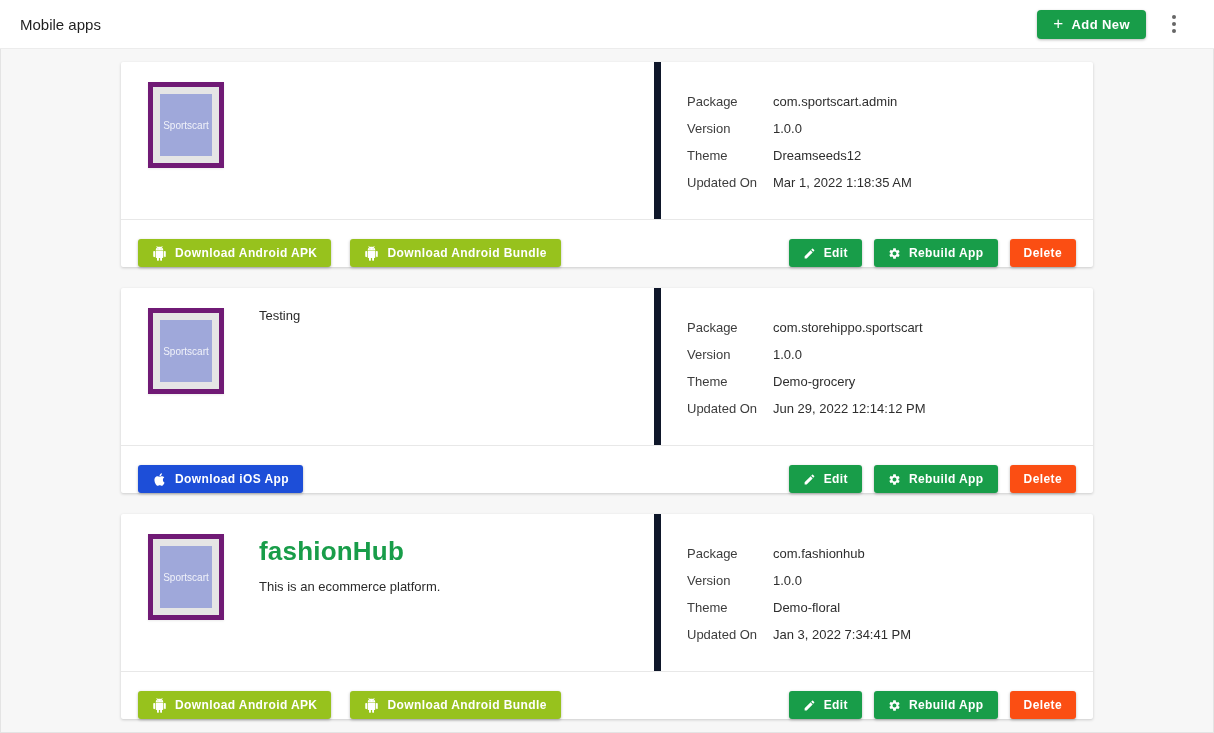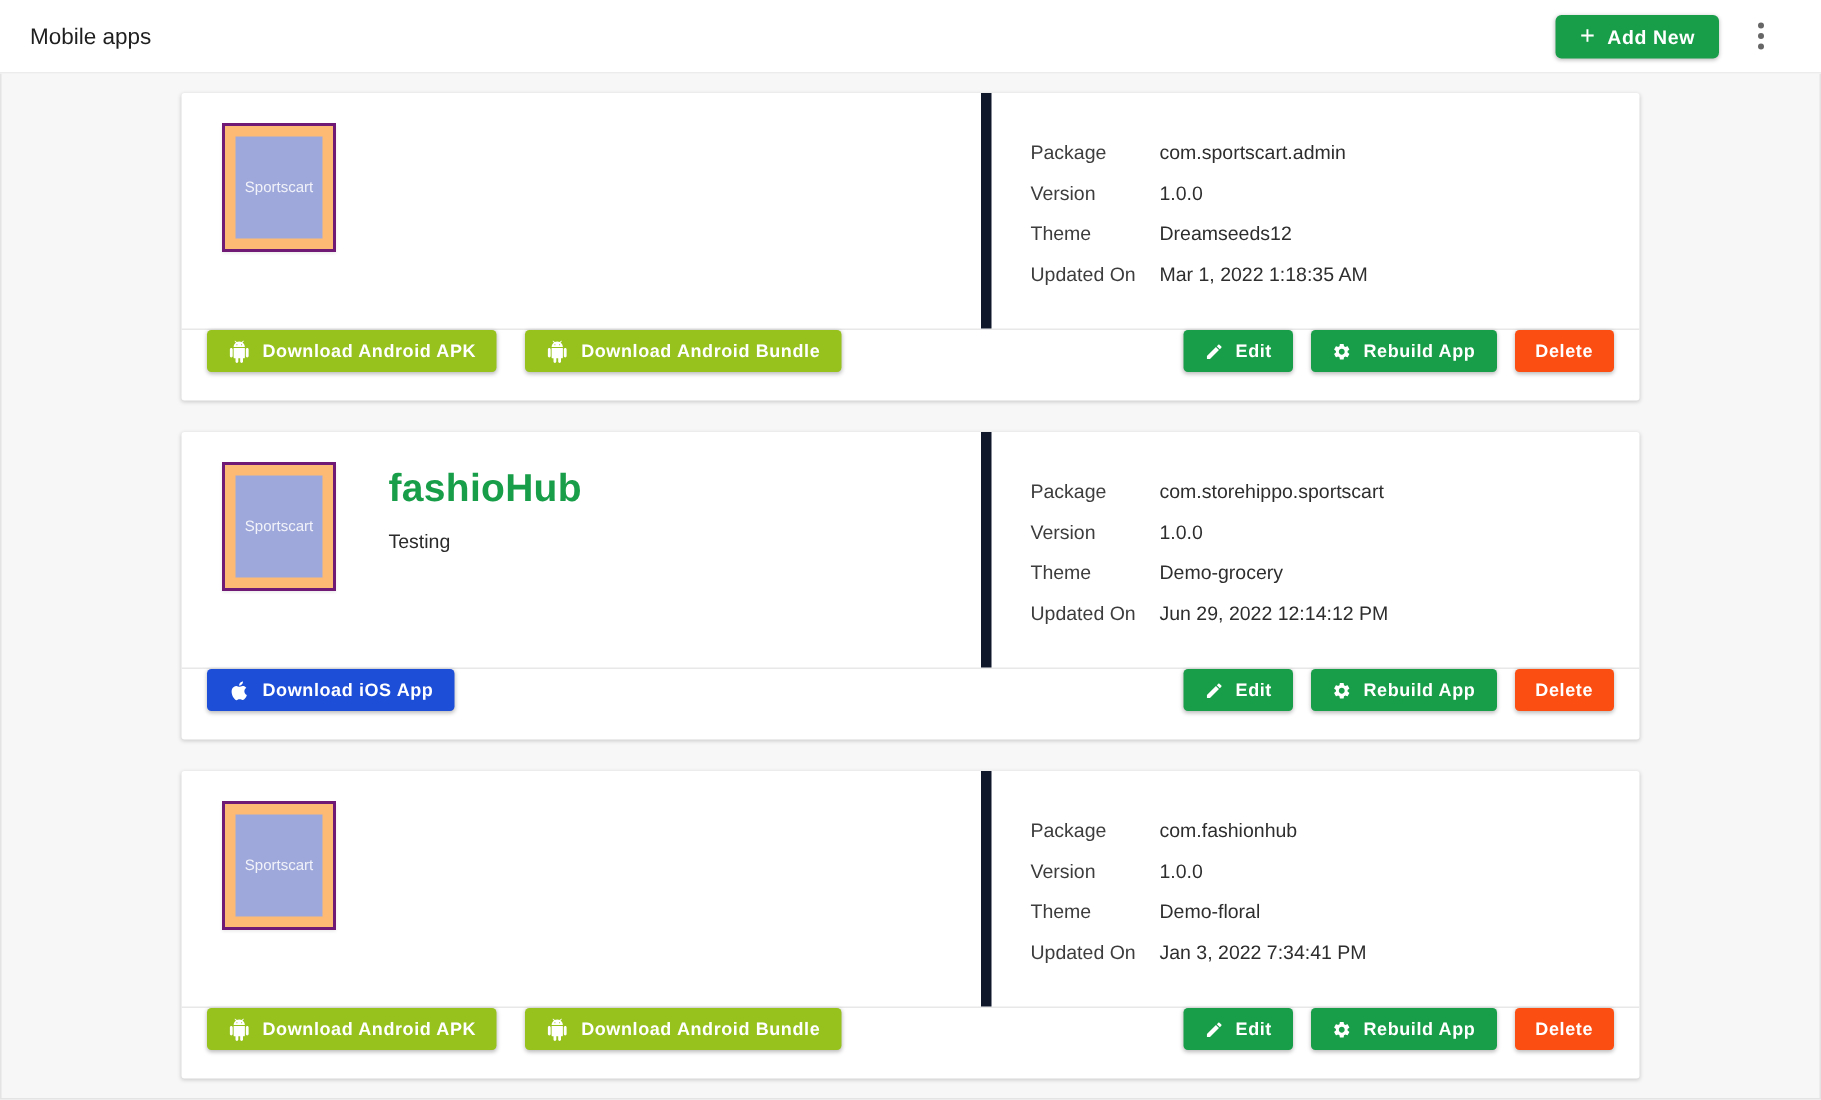--- a/index.html
+++ b/index.html
@@ -35,34 +35,34 @@
   .kebab i { width:4px; height:4px; border-radius:50%; background:#666; display:block; }
   
   .main { padding:13px 121px 0 121px; }
   .card {
     background:#fff; border-radius:2px; margin-bottom:21px;
     box-shadow:0 1px 3px rgba(0,0,0,.18);
   }
   .card-top { display:flex; min-height:157px; }
   .card-left { flex:1; display:flex; padding:20px 10px 20px 27px; }
   .tile-frame {
-    width:76px; height:86px; flex:none; background:#fdba74;
-    border:2px solid #701a75; padding:7px; margin-right:35px;
+    width:76px; height:86px; flex:none; background:#e5e5e5;
+    border:5px solid #701a75; padding:7px; margin-right:35px;
     box-shadow:0 1px 2px rgba(0,0,0,.08);
   }
   .tile { width:100%; height:100%; background:#9fa8da; display:flex; align-items:center; justify-content:center; }
   .tile span { color:rgba(255,255,255,.85); font-size:10px; }
   .app-name { margin:2px 0 12px; font-size:26px; font-weight:bold; color:#189d49; letter-spacing:.2px; }
   .app-desc { margin:0; font-size:13px; color:#2b2b2b; }
   .card-right { width:439px; flex:none; border-left:7px solid #0f172a; padding:31px 16px 16px 26px; }
   .detail-row { display:flex; font-size:13px; color:#2e2e2e; margin-bottom:10px; line-height:17px; }
   .detail-label { width:86px; flex:none; color:#3d3d3d; }
   .card-footer {
     border-top:1px solid #e8e8e8; height:48px;
-    display:flex; align-items:flex-start; justify-content:space-between; padding:0 17px;
+    display:flex; align-items:flex-end; justify-content:space-between; padding:0 17px;
   }
   .group-left  { display:flex; gap:19px; }
   .group-right { display:flex; gap:12px; }
   .icn { width:15px; height:15px; flex:none; display:block; }
   .icn-sm { width:13px; height:13px; }
 </style>
 </head>
 <body>
 
 <svg width="0" height="0" style="position:absolute">
@@ -156,21 +156,20 @@
 
   <section class="card">
     <div class="card-top">
       <div class="card-left">
         <div class="tile-frame">
           <div class="tile">
             <span>Sportscart</span>
           </div>
         </div>
         <div>
-          <h2 class="app-name">fashioHub</h2>
           <p class="app-desc">Testing</p>
         </div>
       </div>
       <div class="card-right">
         <div class="detail-row">
           <span class="detail-label">Package</span>
           <span class="detail-value">com.storehippo.sportscart</span>
         </div>
         <div class="detail-row">
           <span class="detail-label">Version</span>
@@ -216,20 +215,24 @@
   </section>
 
   <section class="card">
     <div class="card-top">
       <div class="card-left">
         <div class="tile-frame">
           <div class="tile">
             <span>Sportscart</span>
           </div>
         </div>
+        <div>
+          <h2 class="app-name">fashionHub</h2>
+          <p class="app-desc">This is an ecommerce platform.</p>
+        </div>
       </div>
       <div class="card-right">
         <div class="detail-row">
           <span class="detail-label">Package</span>
           <span class="detail-value">com.fashionhub</span>
         </div>
         <div class="detail-row">
           <span class="detail-label">Version</span>
           <span class="detail-value">1.0.0</span>
         </div>

